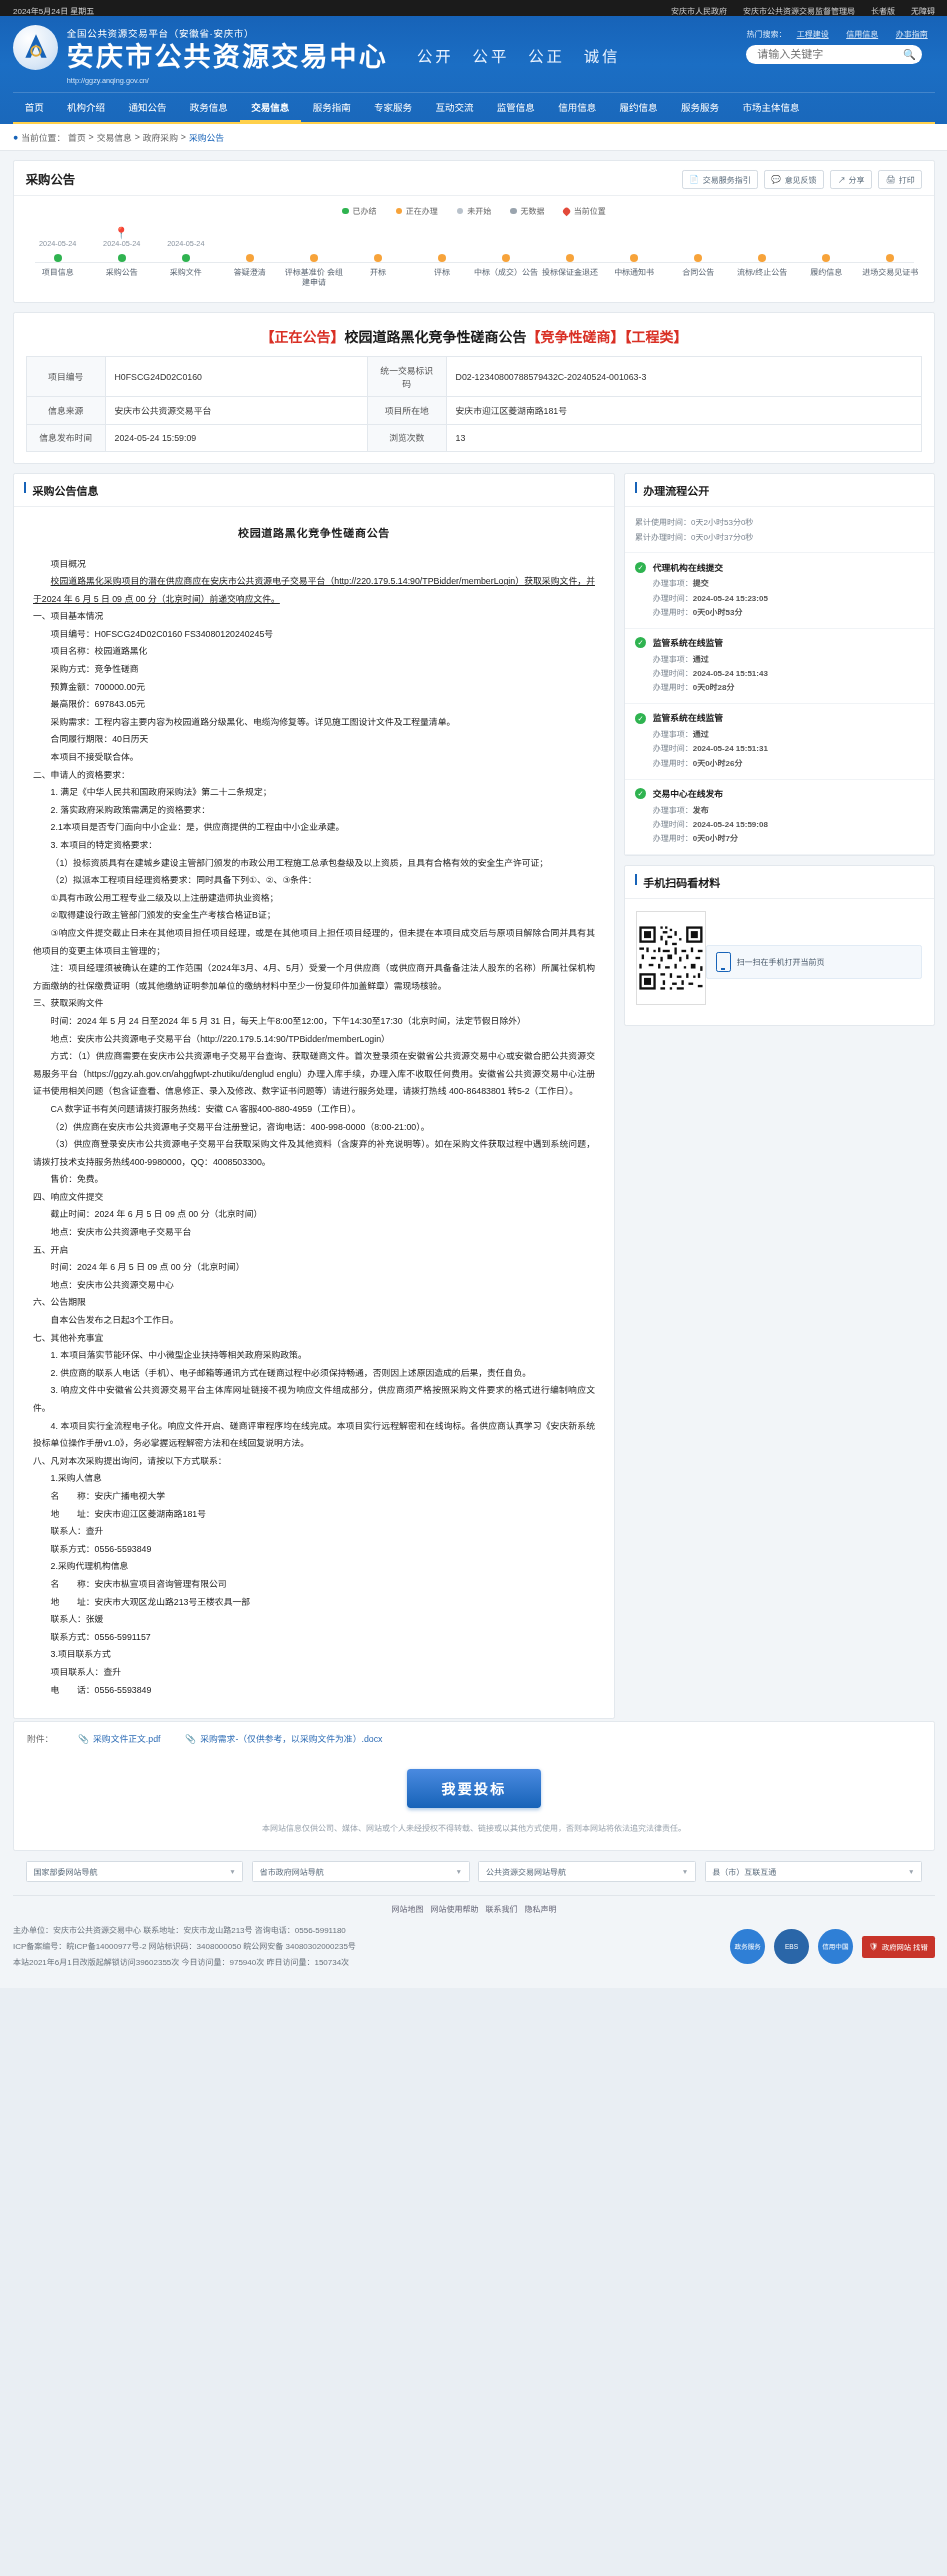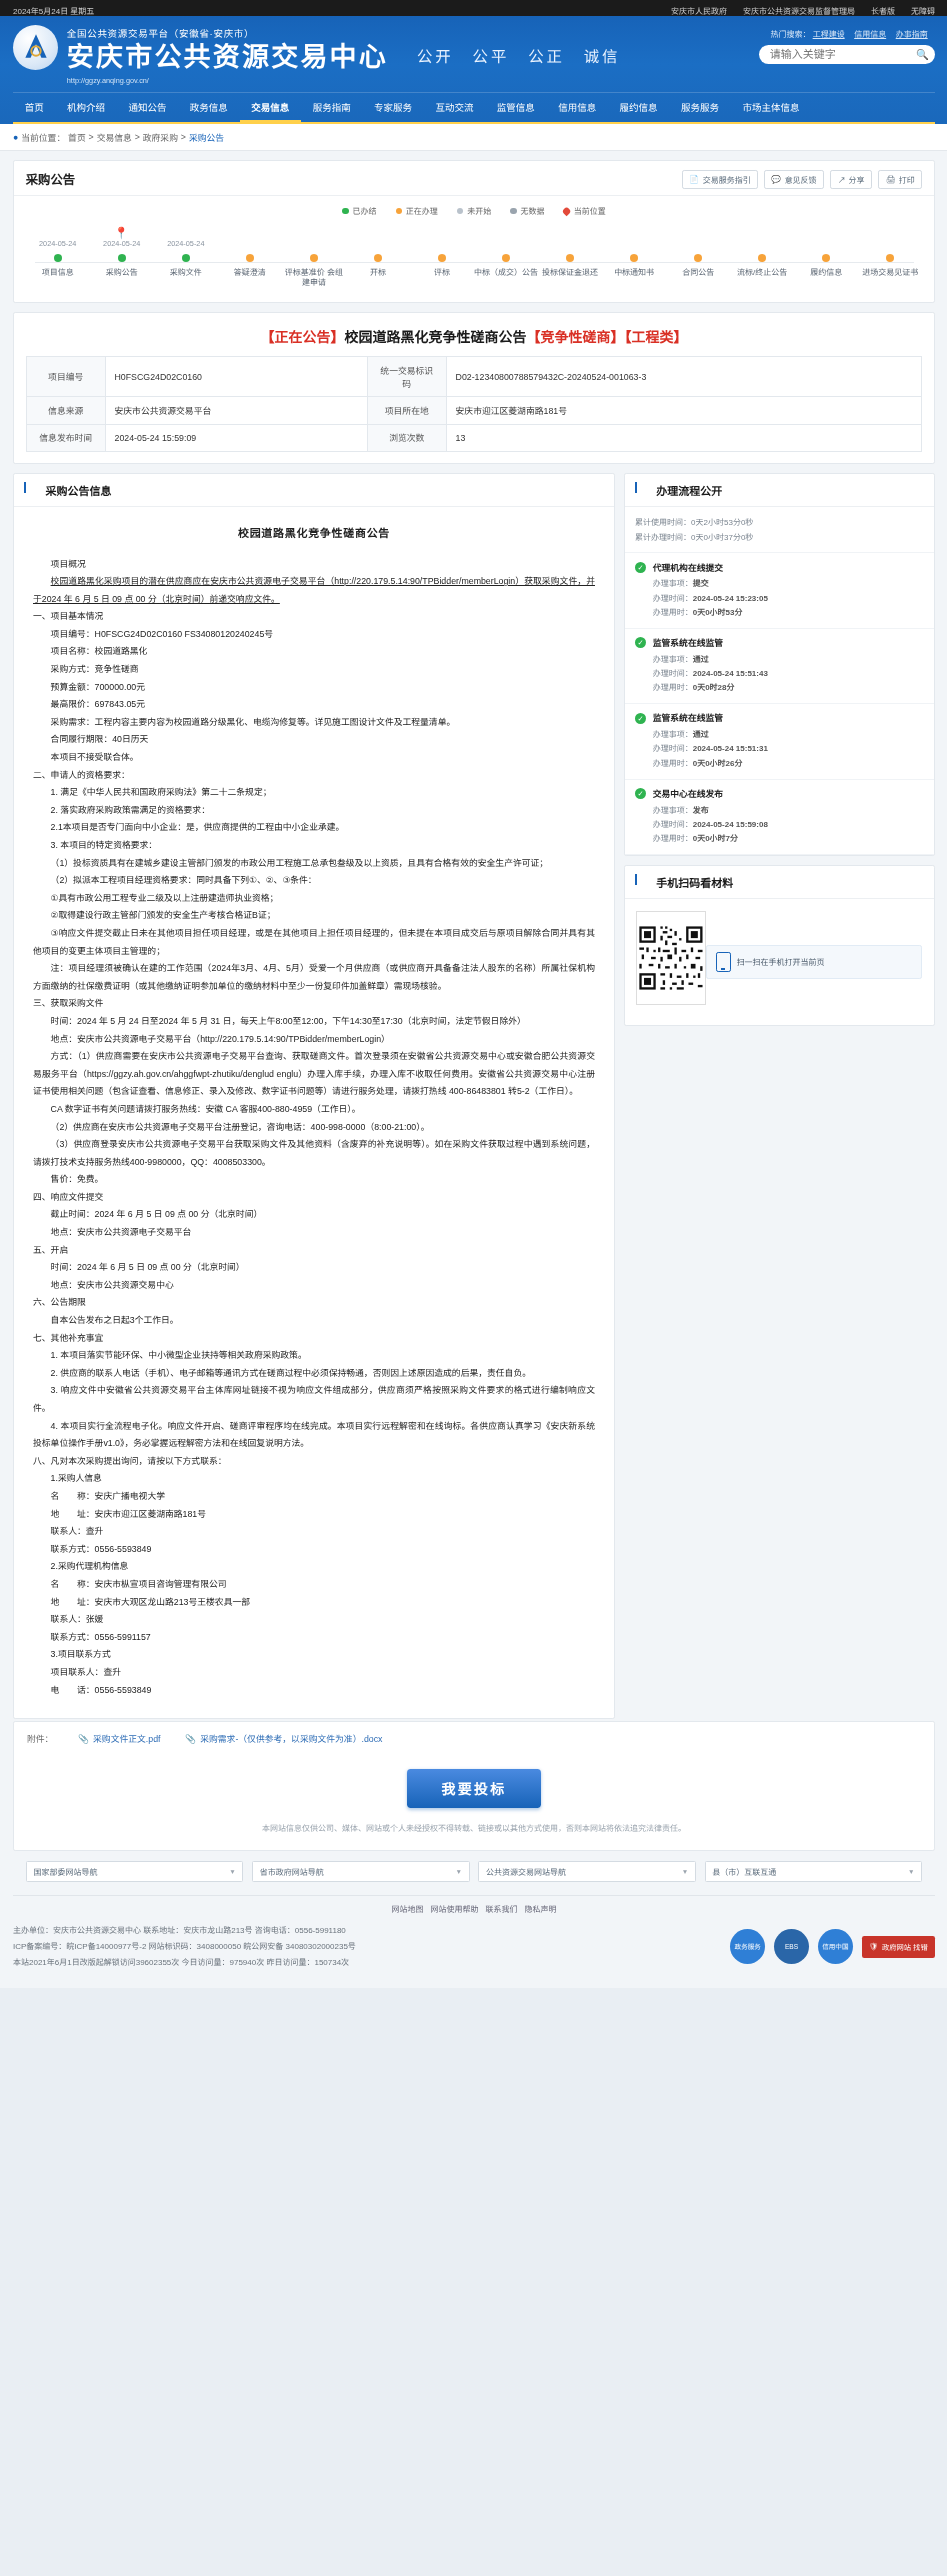--- a/index.html
+++ b/index.html
@@ -35,21 +35,21 @@
     margin-right: 8.8px; flex: none;
   }
   .logo-badge svg { width: 32px; height: 32px; }
   .title-block { padding-top: 1.5px; }
   .title-block .t1 { font-size: 9.5px; letter-spacing: 0.7px; margin-bottom: 2.2px; }
   .title-block .t2 { font-size: 27px; font-weight: bold; letter-spacing: 2.2px; line-height: 1.12; }
   .title-block .t3 { font-size: 7.3px; color: #cfe2f7; margin-top: 2.9px; }
   .slogan { margin-left: 29px; padding-top: 19px; display: flex; gap: 19px; font-size: 15.4px; letter-spacing: 2.9px; color: #eaf3ff; }
   .header-right { margin-left: auto; text-align: right; padding-top: 2.9px; }
   .hot-search { font-size: 8px; color: #d8e7f8; margin-bottom: 5.9px; }
-  .hot-search a { color: #d8e7f8; margin-right: 7.3px; }
+  .hot-search a { color: #d8e7f8; margin-right: 7.3px; margin-left: 8px; }
   .searchbox {
     background: #fff; border-radius: 10.3px; height: 19px; width: 176px;
     display: flex; align-items: center; padding: 0 5.9px 0 8.8px;
   }
   .searchbox input {
     border: 0; outline: 0; flex: 1; font-size: 11px; color: #666;
     font-family: Liberation Sans, sans-serif; background: transparent;
   }
   .searchbox .s-ico { color: #1763b8; font-size: 10.3px; cursor: pointer; }
 
@@ -125,21 +125,21 @@
   table.info td { border: 0.7px solid #e3e8ed; padding: 6.6px 8.8px; }
   table.info td.k { background: #f7f9fb; color: #555; width: 79px; text-align: center; }
   table.info td.v { color: #333; }
 
   
   .cols { display: flex; gap: 8.8px; margin-top: 8.8px; align-items: flex-start; }
   .col-main { width: 602px; flex: none; }
   .col-side { flex: 1; }
 
   .panel-head {
-    display: flex; gap: 19px;
+    display: flex; gap: 6px;
     padding: 8px 10.3px; border-bottom: 0.7px solid #eceff2; font-size: 11px; font-weight: bold; color: #1a1a1a;
   }
   .panel-head .bar { width: 2.2px; height: 11px; background: #1763b8; display: inline-block; }
 
   
   .doc { padding: 11.7px 19px 19px 19px; font-size: 8.8px; line-height: 2.0; color: #222; }
   .doc .doc-title { text-align: center; font-size: 11px; font-weight: bold; margin: 2.9px 0 11.7px 0; letter-spacing: 0.7px; }
   .doc p { margin: 0; text-align: justify; }
   .doc .indent { text-indent: 2em; }
   .doc .u { text-decoration: underline; }

